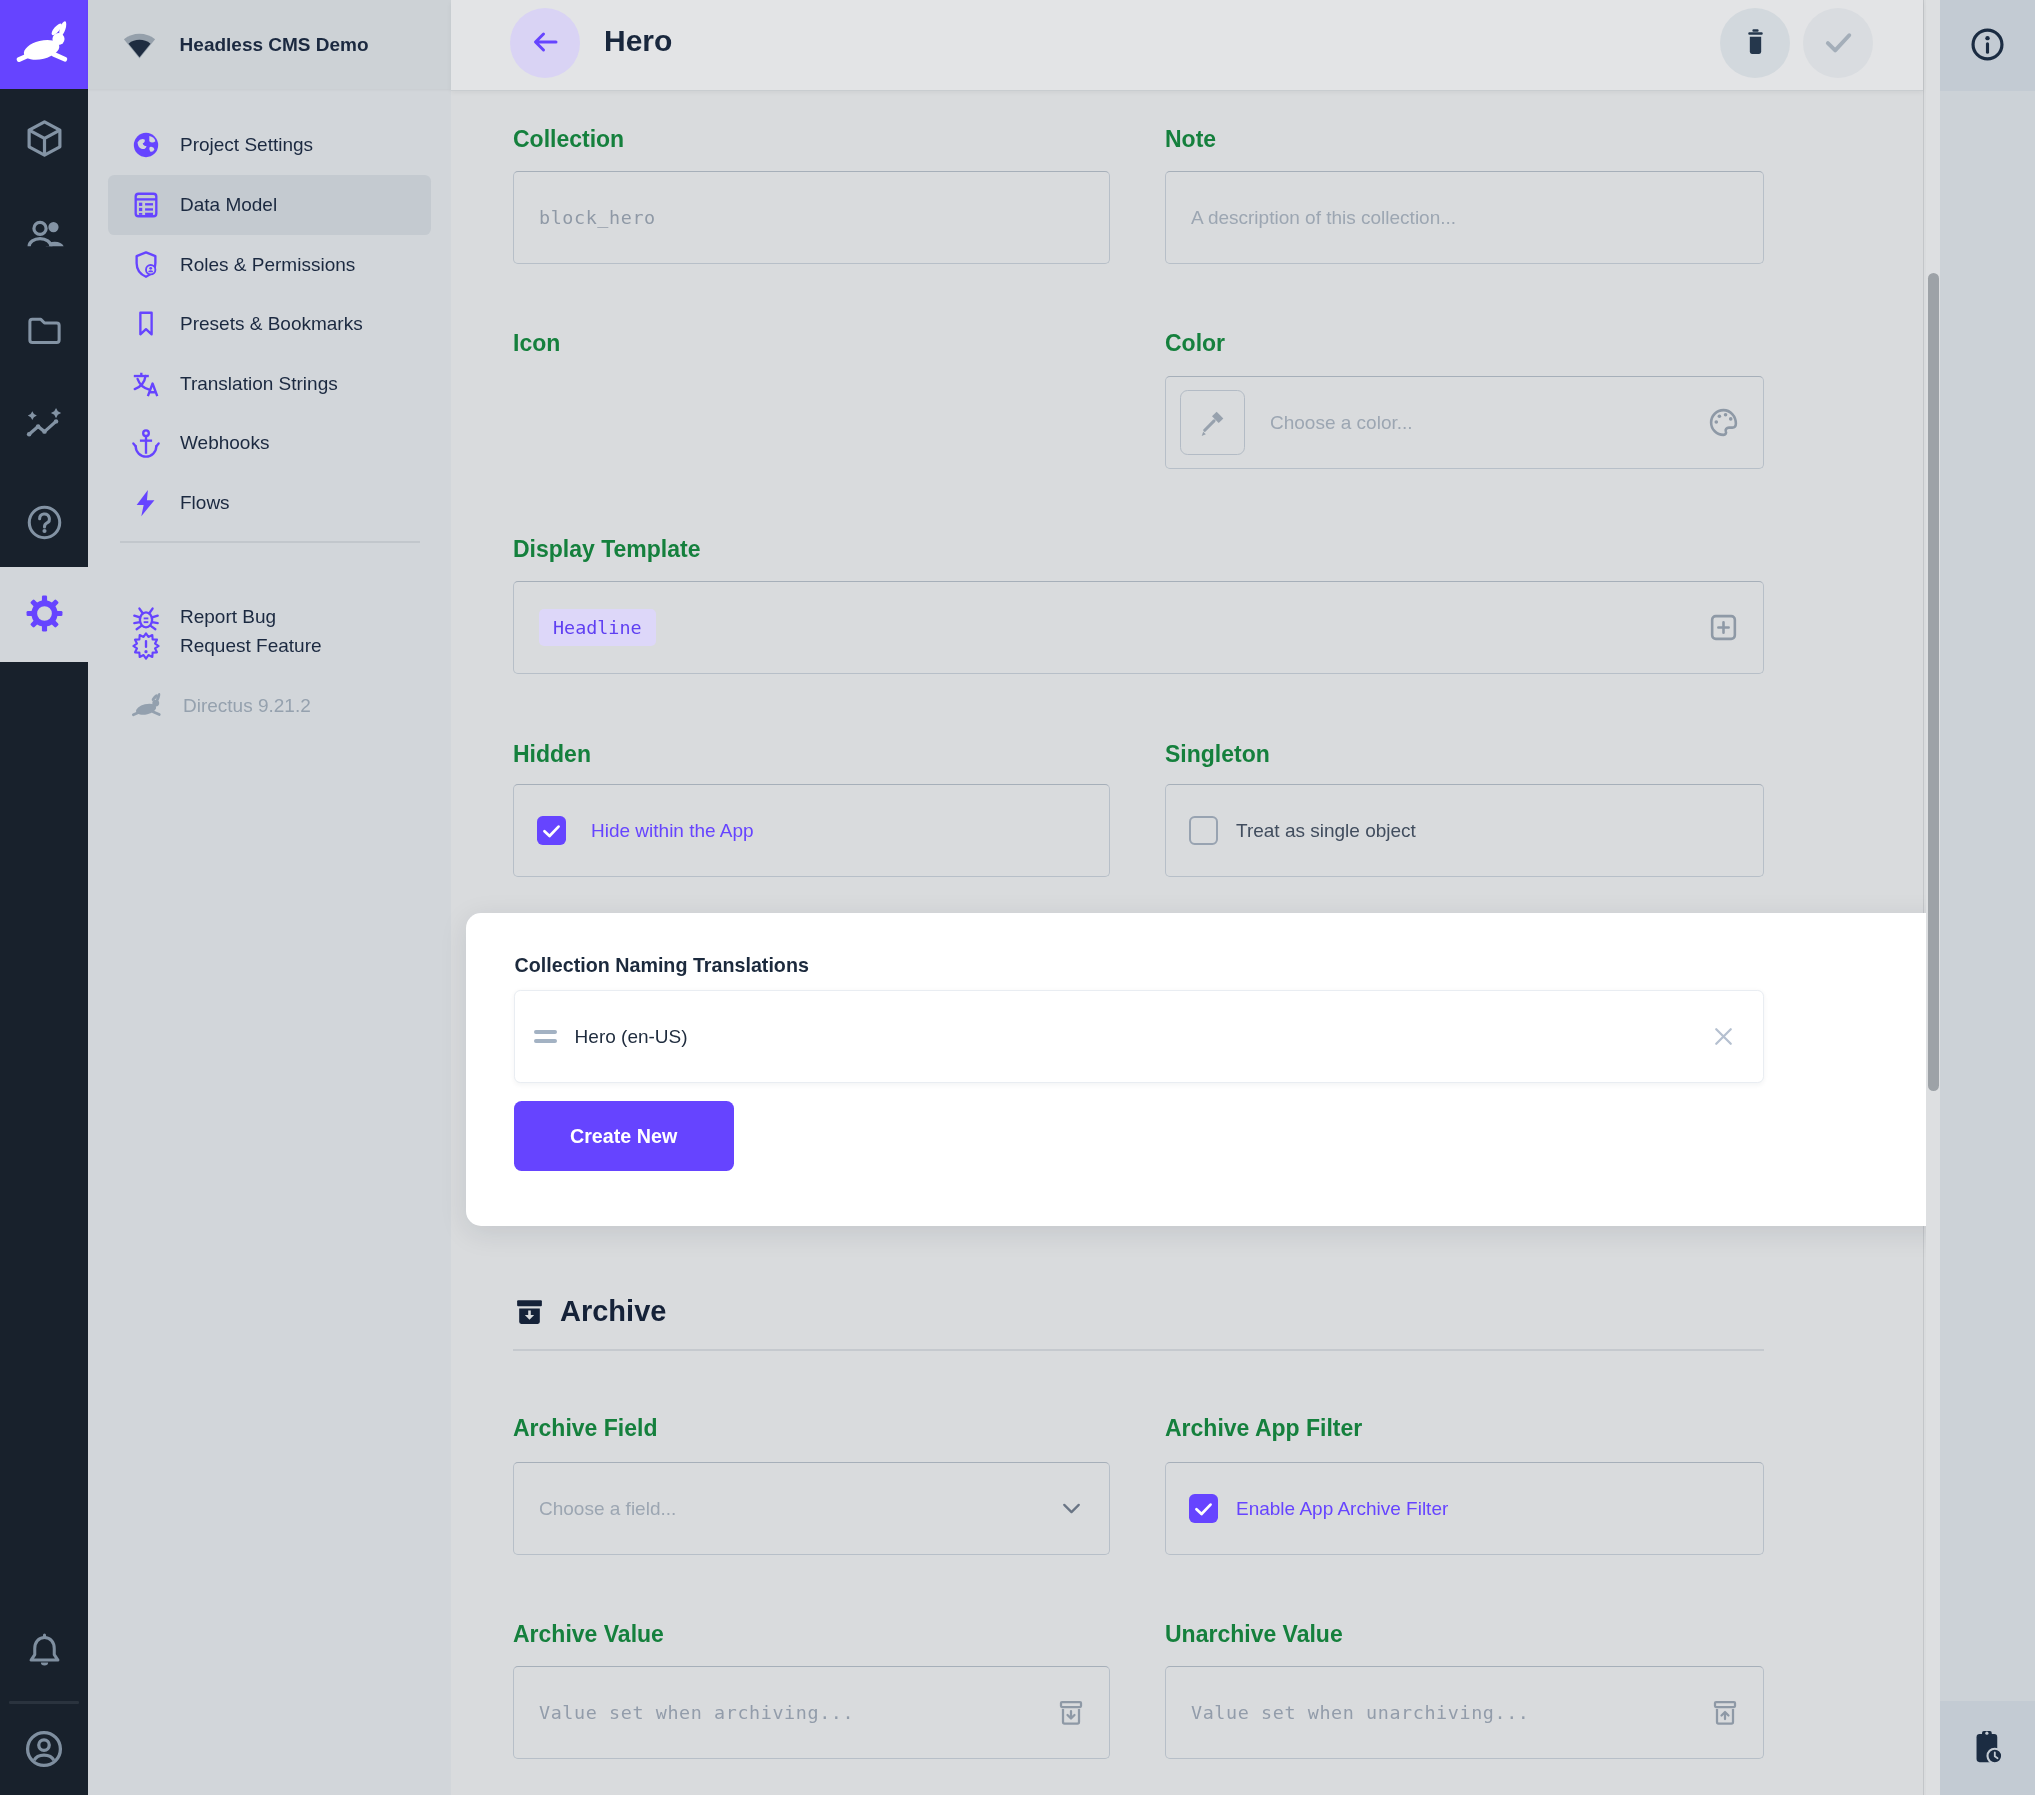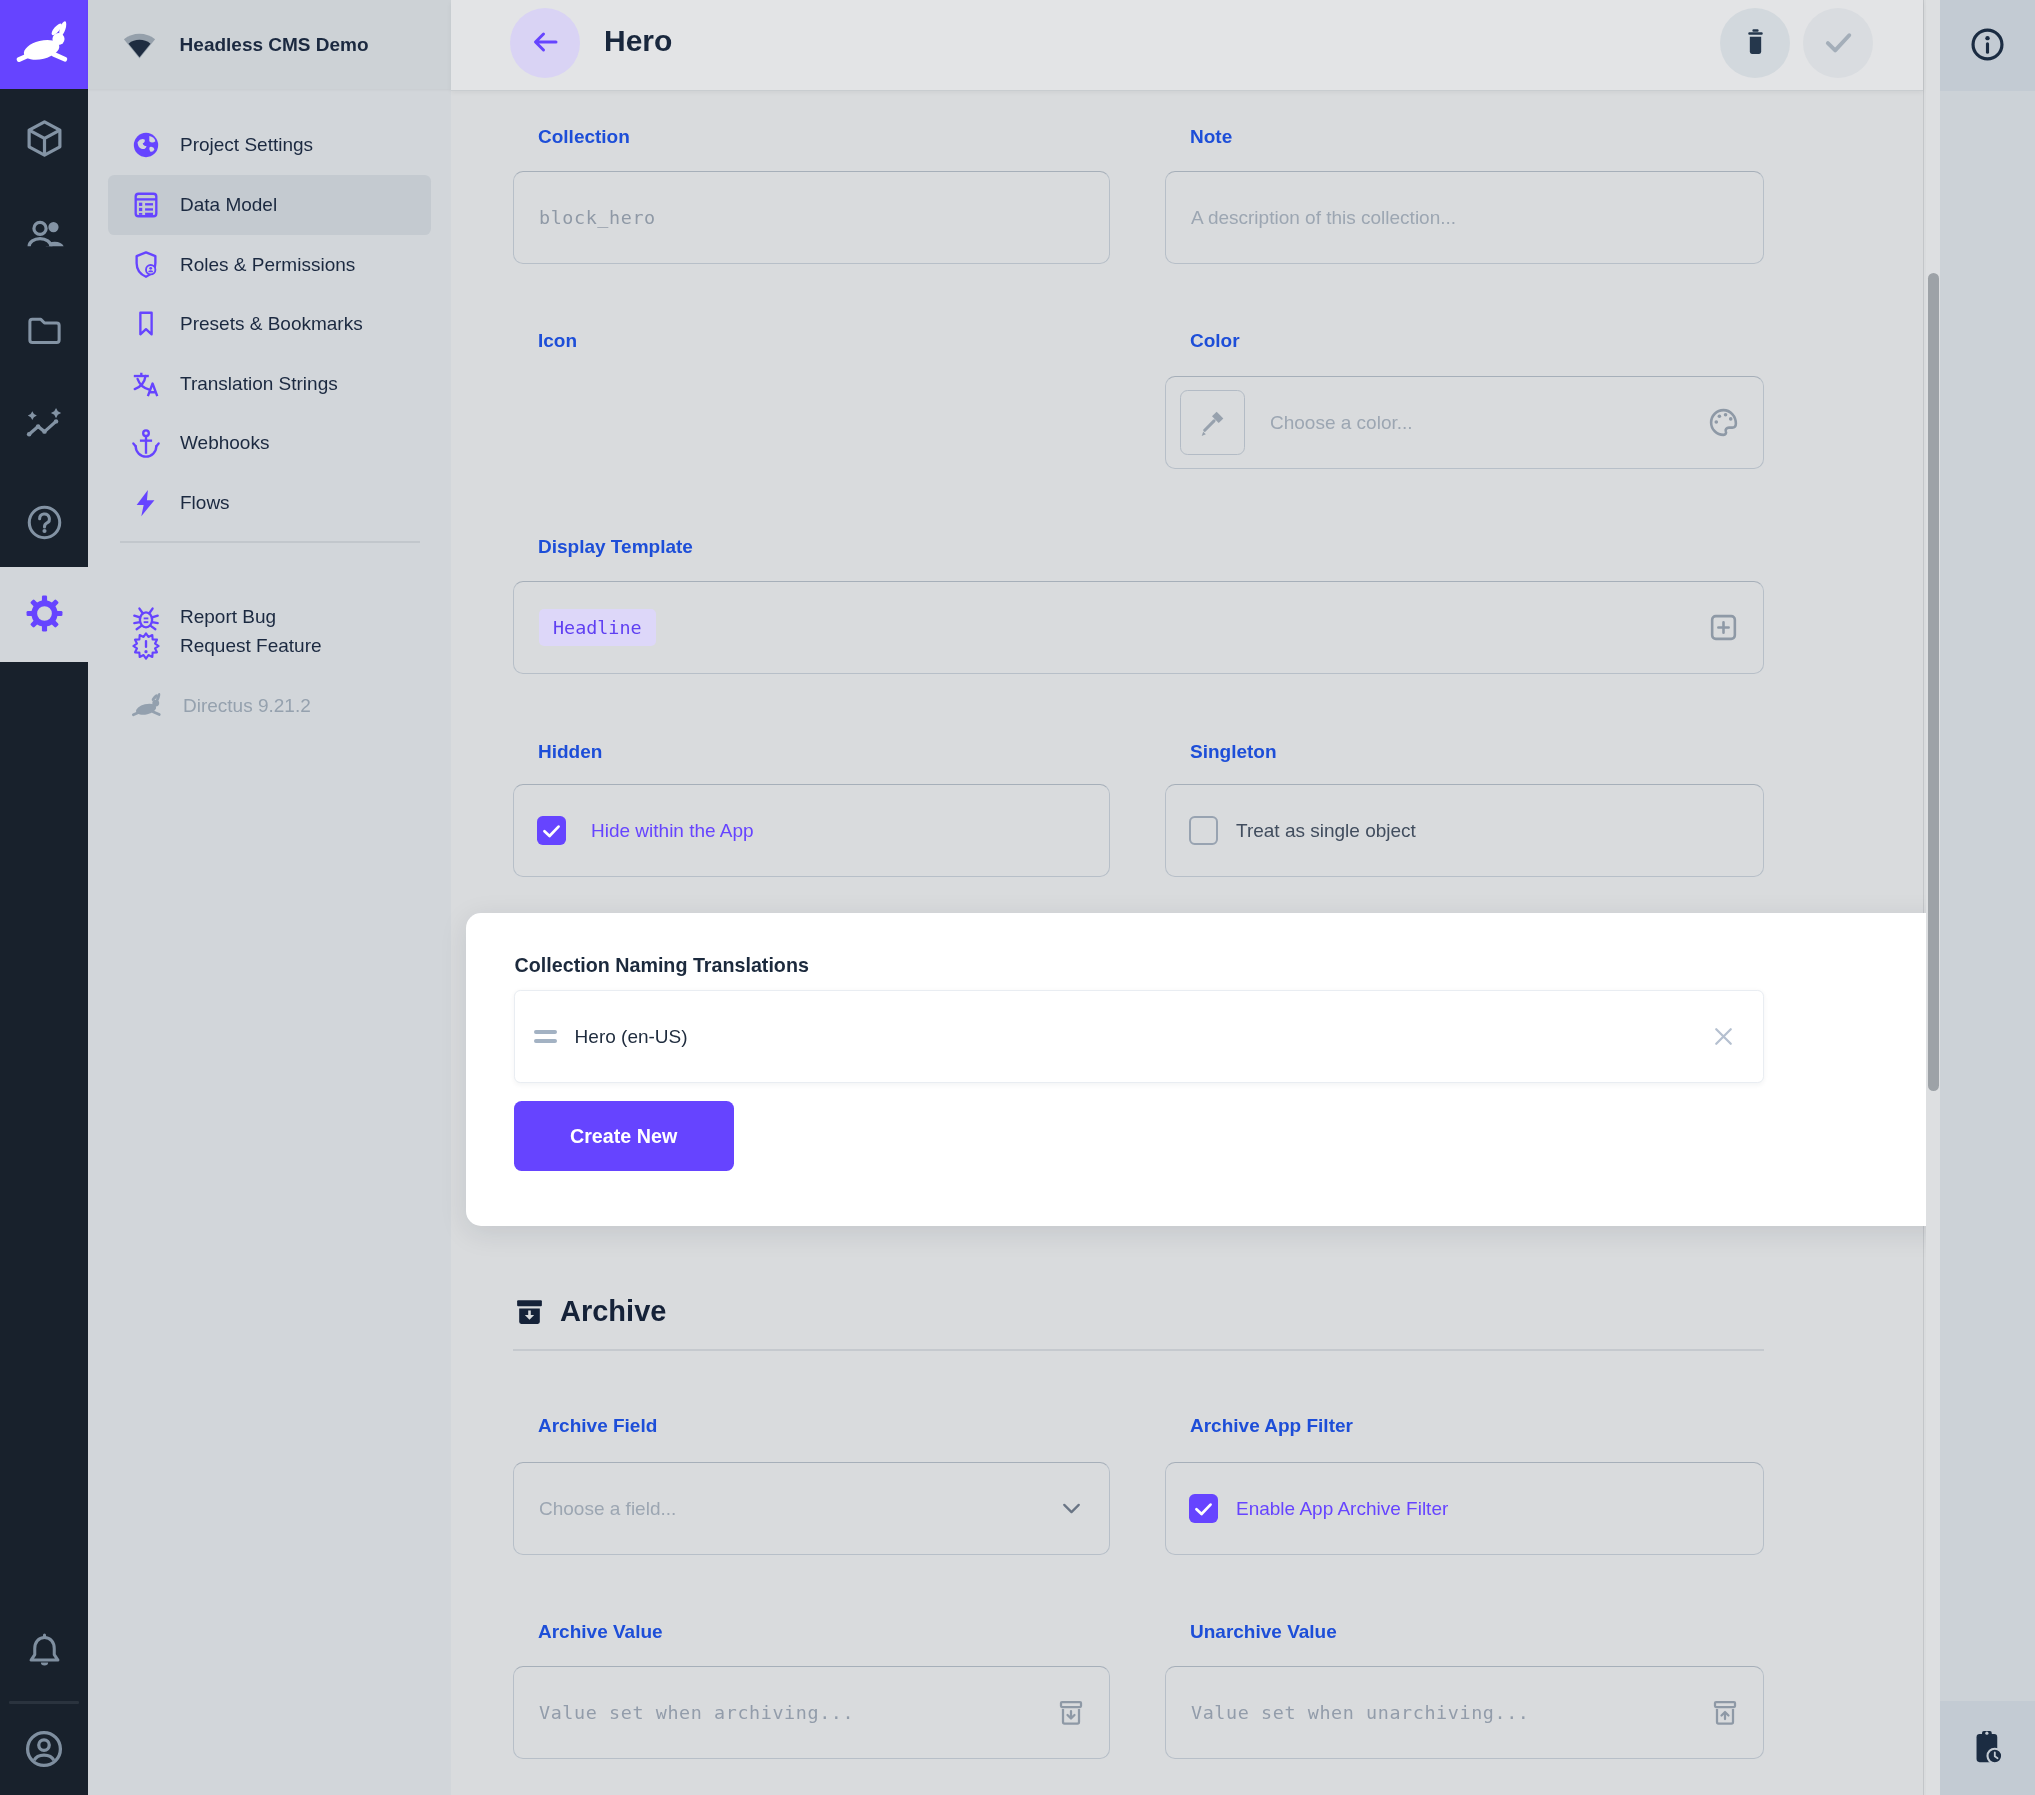--- a/index.html
+++ b/index.html
@@ -29,22 +29,22 @@
   .main{position:absolute;left:451px;top:0;width:1473px;height:1796px;background:#d9dbdd;border-right:1.3px solid #c3c6c9;box-sizing:border-box;}
   .main-header{position:absolute;left:0;top:0;width:100%;height:91px;background:#e3e4e6;border-bottom:1.3px solid #c9cdd0;box-sizing:border-box;box-shadow:0 1.9px 5px rgba(0,0,0,0.05);z-index:5;display:flex;align-items:center;}
   .back-btn{position:absolute;left:59px;top:8.2px;width:70px;height:70px;border-radius:50%;background:#d9d3f4;display:flex;align-items:center;justify-content:center;color:#6644ff;}
   .page-title{position:absolute;left:153px;top:24px;font-size:30px;font-weight:700;color:#19273d;}
   .hdr-btn{position:absolute;top:7.6px;width:70px;height:70px;border-radius:50%;display:flex;align-items:center;justify-content:center;}
   .hdr-btn.trash{left:1269px;background:#d2d8dd;color:#25374c;}
   .hdr-btn.save{left:1352px;background:#d9dce0;color:#a4aeb9;}
 
   
   .abs{position:absolute;box-sizing:border-box;}
-  .field-label{font-size:19px;font-weight:700;color:#1d4ed8;margin-left:25px;}
-  .fbox{border:1.3px solid #b7bfc8;border-top-color:#a6afb9;border-radius:10px;height:93px;display:flex;align-items:center;box-sizing:border-box;}
+  .field-label{font-size:23px;font-weight:700;color:#15803d;}
+  .fbox{border:1.3px solid #b7bfc8;border-top-color:#a6afb9;border-radius:5px;height:93px;display:flex;align-items:center;box-sizing:border-box;}
   .col1{left:62px;width:597px;}
   .col2{left:714px;width:599px;}
   .placeholder{color:#9ca6b2;font-size:19px;}
   .purple-text{color:#6644ff;font-size:19px;}
   .field-x{position:absolute;right:23px;color:#8e99a6;display:flex;}
   .eyedrop-box{width:63px;height:63px;border:1.3px solid #b3bbc5;border-radius:7.6px;margin-left:14px;display:flex;align-items:center;justify-content:center;color:#97a1ad;flex:none;}
   .chip{background:#ddd7f9;color:#5f3ff2;font-size:18.4px;padding:7.6px 14px;border-radius:5px;}
   .checkbox{width:29px;height:29px;border-radius:5.7px;flex:none;display:flex;align-items:center;justify-content:center;box-sizing:border-box;}
   .checkbox.checked{background:#6644ff;}
   .checkbox.unchecked{border:2.5px solid #98a3b1;background:transparent;}

